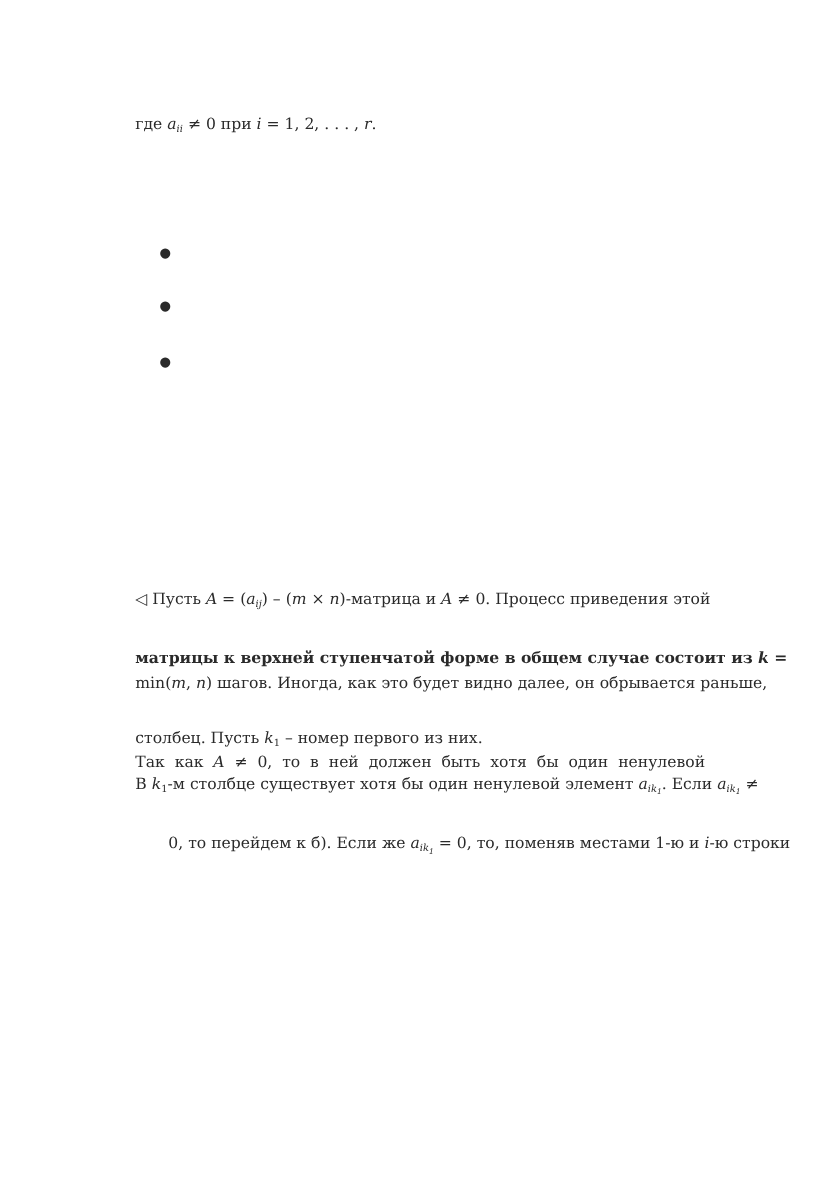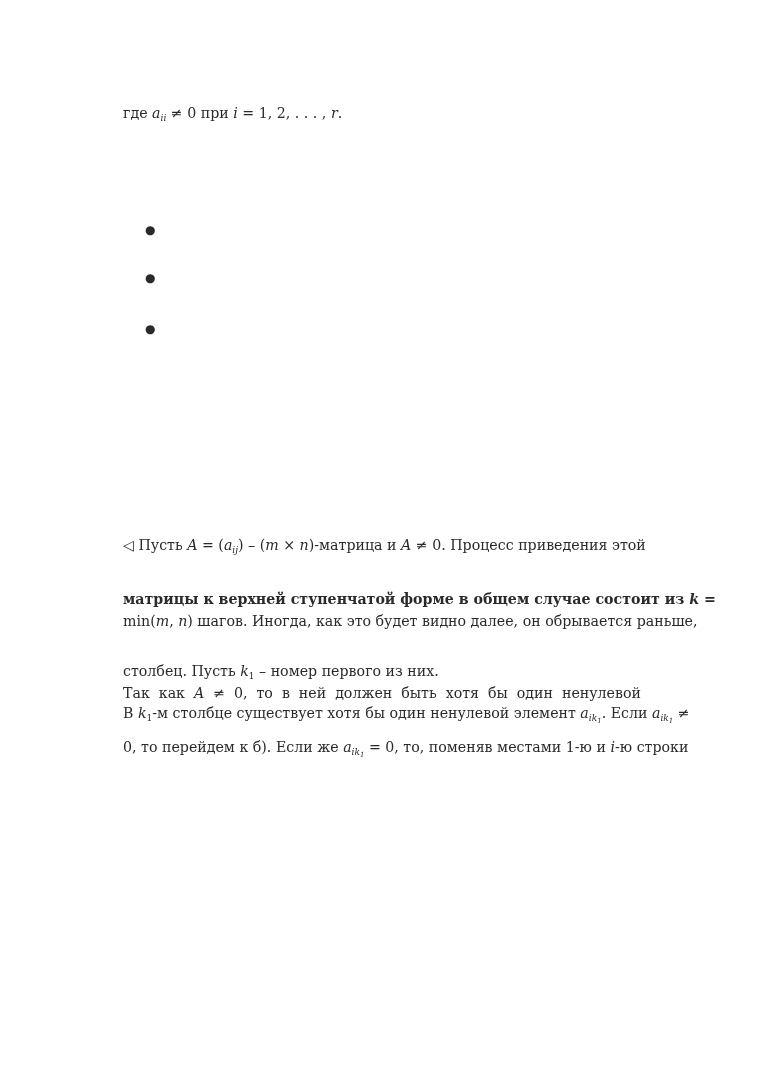--- a/index.html
+++ b/index.html
@@ -64,21 +64,21 @@
 
   <div class="line justify" style="top:534px;">◁ Пусть <span class="m">A</span> = (<span class="m">a</span><sub class="m">ij</sub>) – (<span class="m">m</span> × <span class="m">n</span>)-матрица и <span class="m">A</span> ≠ 0. Процесс приведения этой</div>
   <div class="line justify" style="top:588px;font-weight:bold;">матрицы к верхней ступенчатой форме в общем случае состоит из <span class="m">k</span> =</div>
   <div class="line justify" style="top:610px;">min(<span class="m">m</span>, <span class="m">n</span>) шагов. Иногда, как это будет видно далее, он обрывается раньше,</div>
   <div class="line" style="top:632px;"></div>
 
   <div class="line justify" style="top:669px;margin-top:13px;"><span class="sans"></span> Так как <span class="m">A</span> ≠ 0, то в ней должен быть хотя бы один ненулевой</div>
   <div class="line" style="top:660px;">столбец. Пусть <span class="m">k</span><sub>1</sub> – номер первого из них.</div>
   <div class="line justify" style="top:702px;">В <span class="m">k</span><sub>1</sub>-м столбце существует хотя бы один ненулевой элемент <span class="m">a</span><sub class="m">ik<sub>1</sub></sub>. Если <span class="m">a</span><sub class="m">ik<sub>1</sub></sub> ≠</div>
 
-  <div class="line justify" style="top:736px;">0, то перейдем к б). Если же <span class="m">a</span><sub class="m">ik<sub>1</sub></sub> = 0, то, поменяв местами 1-ю и <span class="m">i</span>-ю строки</div>
+  <div class="line justify" style="top:756px;margin-left:30px;">0, то перейдем к б). Если же <span class="m">a</span><sub class="m">ik<sub>1</sub></sub> = 0, то, поменяв местами 1-ю и <span class="m">i</span>-ю строки</div>
 
 </div>
 
 <div style="position:absolute; left:123px; top:0; width:518px;">
   
 </div>
 
 <div style="position:absolute; left:123px; top:0; width:518px;">
   
 </div>

